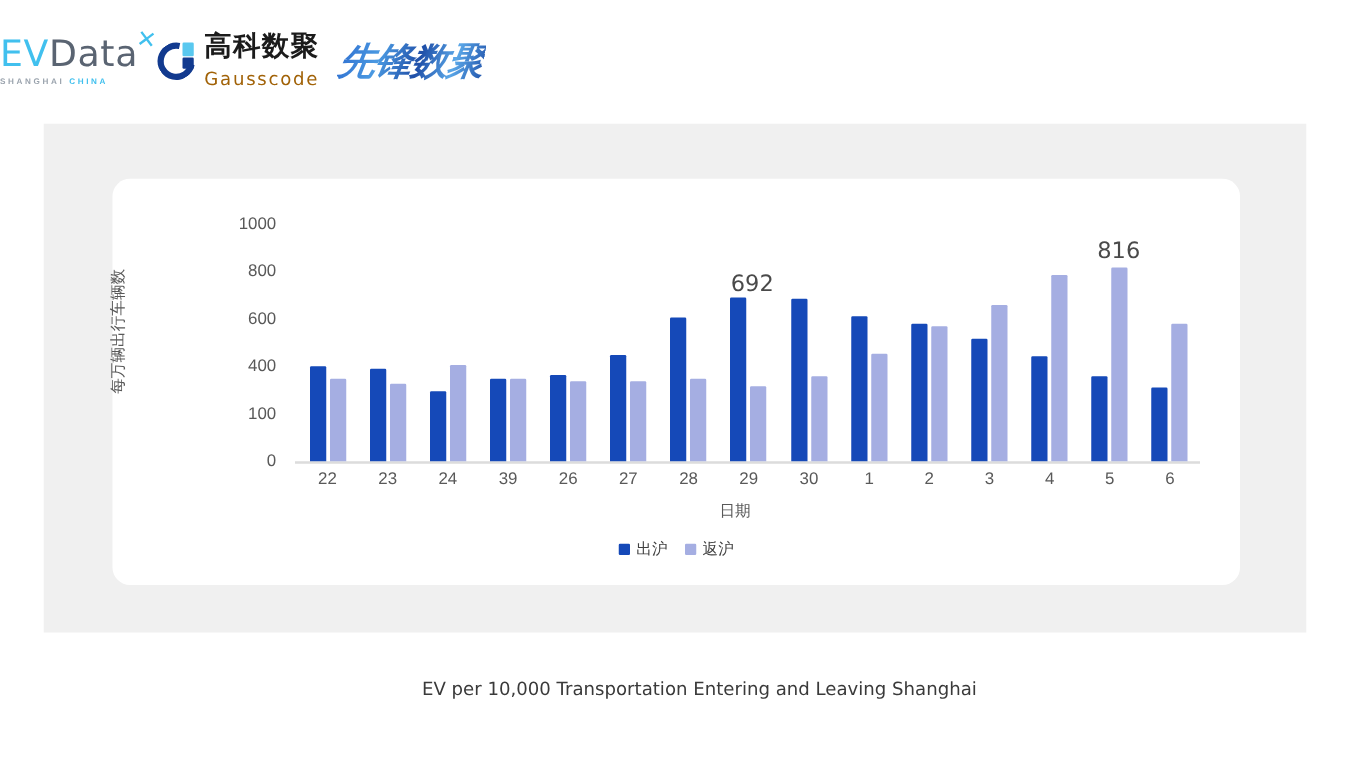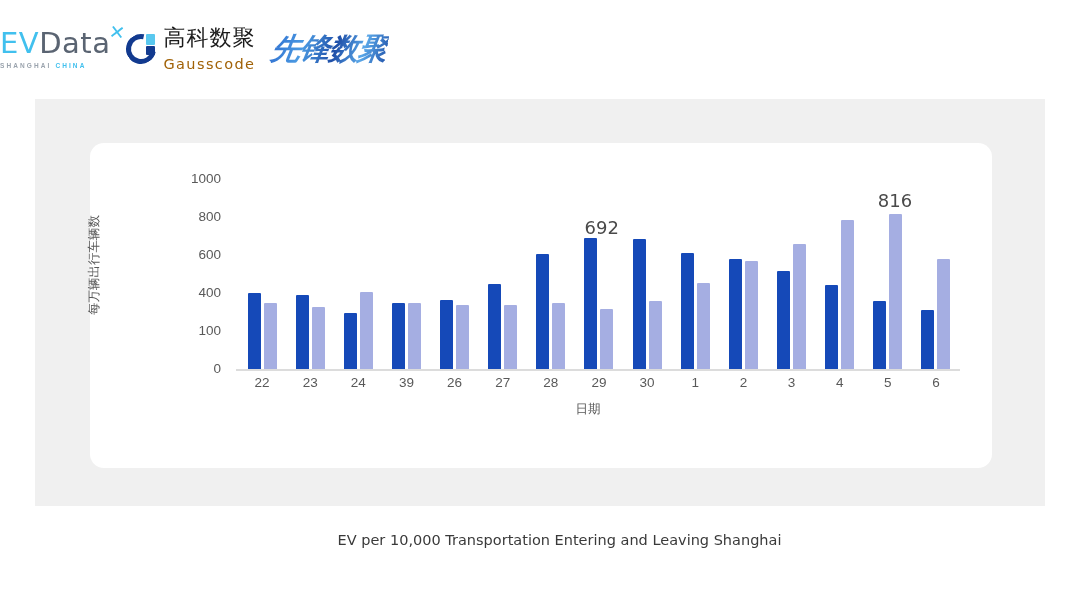--- a/index.html
+++ b/index.html
@@ -49,21 +49,21 @@
   .gauss-sq {
     position: absolute; right: 1px; top: 0px; width: 9px; height: 11px;
     background: #59c8ef; border-radius: 1px;
   }
   .gauss-sq2 {
     position: absolute; right: 1px; top: 12px; width: 9px; height: 9px;
     background: #123a8f; border-radius: 1px;
   }
   .gauss-text { display: flex; flex-direction: column; line-height: 1; }
   .gauss-cn {
-    font-size: 22px; font-weight: 400; color: #1b1b1b; letter-spacing: 1px;
+    font-size: 22px; font-weight: 700; color: #1b1b1b; letter-spacing: 1px;
     font-family: "DejaVu Sans", sans-serif;
   }
   .gauss-en {
     font-size: 14.5px; color: #a16207; letter-spacing: 1.4px; margin-top: 8px;
     font-family: "DejaVu Sans", sans-serif;
   }
 
   
   .xianfeng {
     font-size: 30px; font-weight: 700; font-style: italic;
@@ -149,21 +149,21 @@
 
   
   .caption {
     position: absolute; left: 0; top: 528px; width: 1080px; text-align: center;
   }
   .caption-cn {
     font-size: 23px; font-weight: 700; color: #111; letter-spacing: .5px;
     font-family: "DejaVu Sans", sans-serif;
   }
   .caption-en {
-    margin-top: 4px; font-size: 14.5px; color: #3a3a3a;
+    margin-top: 16px; font-size: 14.5px; color: #3a3a3a;
     font-family: "DejaVu Sans", sans-serif;
     padding-left: 39px;
   }
 </style>
 </head>
 <body>
 
 <div class="page">
 
   <div class="logo-bar">
@@ -289,20 +289,30 @@
             <div class="xtick">30</div>
             <div class="xtick">1</div>
             <div class="xtick">2</div>
             <div class="xtick">3</div>
             <div class="xtick">4</div>
             <div class="xtick">5</div>
             <div class="xtick">6</div>
           </div>
         <div class="xlabel">日期</div>
 
+        <div class="legend">
+          <div class="legend-item">
+            <span class="swatch sw-out"></span>
+            <span>出沪</span>
+          </div>
+          <div class="legend-item">
+            <span class="swatch sw-ret"></span>
+            <span>返沪</span>
+          </div>
+        </div>
 
       </div>
     </div>
   </div>
 
   <div class="caption">
     <div class="caption-en">EV per 10,000 Transportation Entering and Leaving Shanghai</div>
   </div>
 
 </div>

